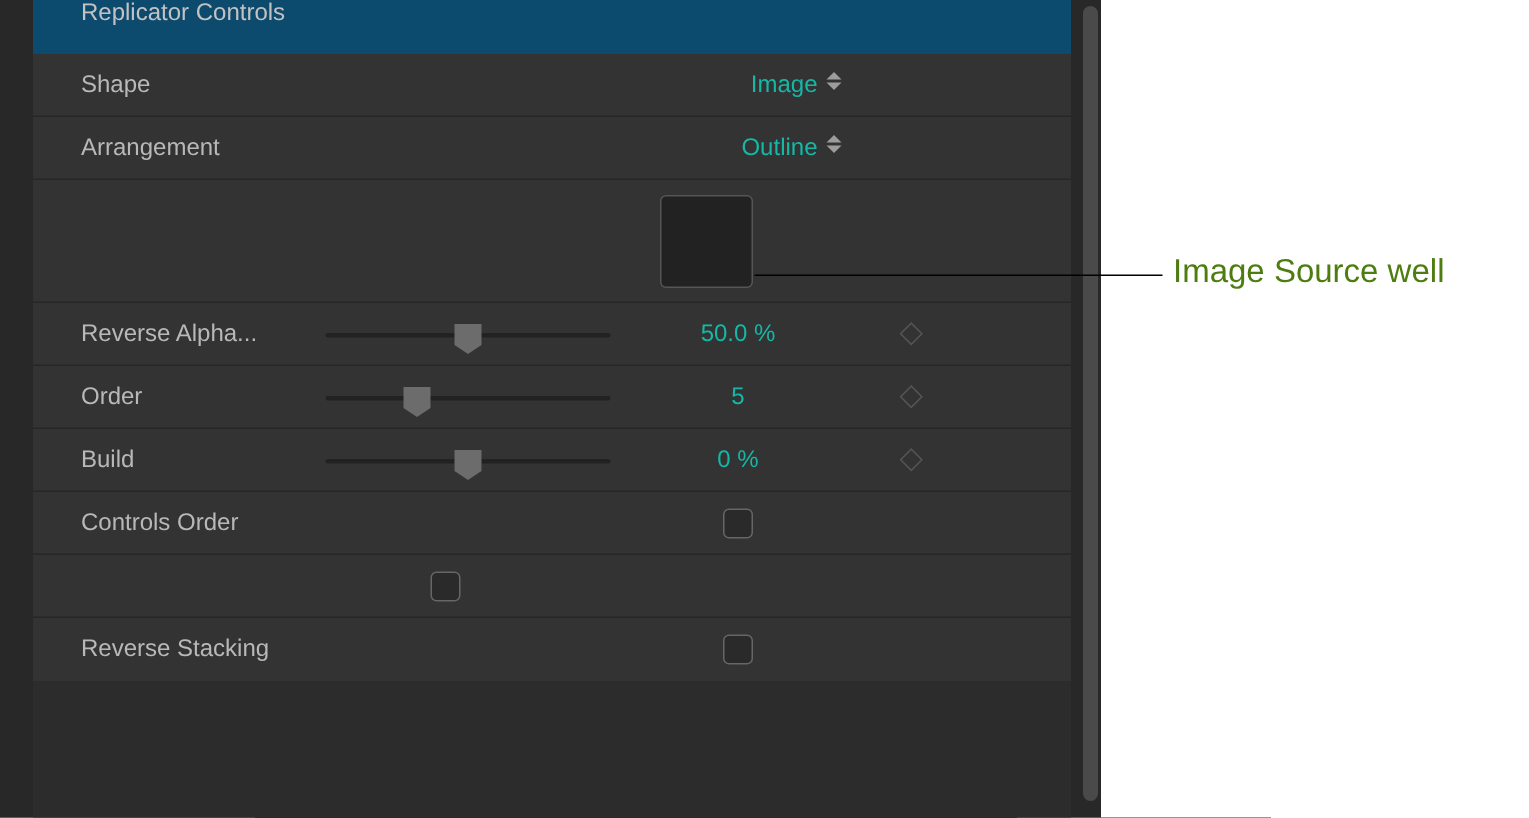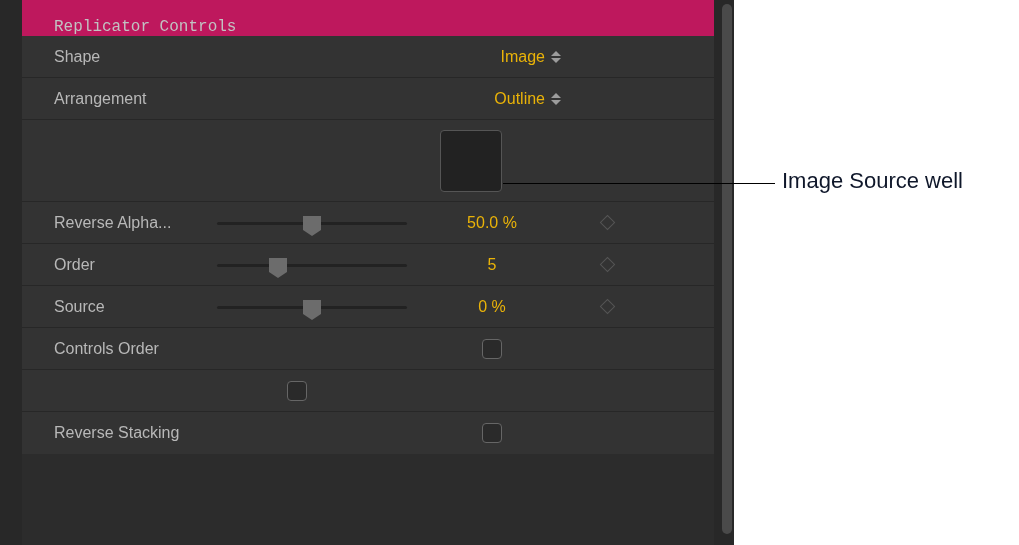--- a/index.html
+++ b/index.html
@@ -28,25 +28,24 @@
       left: 22px;
       top: 0;
       width: 692px;
       height: 545px;
       background: #2c2c2c;
     }
     .header-row {
       height: 36px;
       padding-left: 32px;
       display: flex;
-      align-items: flex-end;
+      align-items: flex-start;
       color: #c2c2c2;
       font-size: 16px;
-      background: #be185d;
-      font-family: Liberation Mono, monospace;
+      background: #0c4a6e;
     }
     .row {
       height: 42px;
       display: flex;
       align-items: center;
       background: #333333;
       border-bottom: 1px solid #272727;
       position: relative;
     }
     .row.tall {
@@ -102,22 +101,21 @@
       width: 0;
       height: 0;
       border-left: 9px solid transparent;
       border-right: 9px solid transparent;
       border-top: 6px solid #6c6c6c;
     }
     .value-area {
       width: 150px;
       display: flex;
       justify-content: center;
-      align-items: center;
-      color: #eab308;
+      color: #14b8a6;
       font-size: 16px;
     }
     .value-area.select {
       justify-content: flex-end;
       padding-right: 6px;
     }
     .updown-icon {
       display: inline-flex;
       flex-direction: column;
       margin-left: 6px;
@@ -180,21 +178,21 @@
       left: 503px;
       width: 272px;
       height: 1px;
       background: #000;
     }
     .callout-label {
       position: absolute;
       top: 168px;
       left: 782px;
       font-size: 22px;
-      color: #0f172a;
+      color: #4d7c0f;
       font-family: -apple-system, "Helvetica Neue", Arial, sans-serif;
     }
   </style>
 </head>
 <body>
 
 <div class="panel">
   <div class="inner">
 
     <div class="header-row">
@@ -257,21 +255,21 @@
       </div>
       <div class="value-area">
         <span>5</span>
       </div>
       <div class="keyframe-area">
         <div class="keyframe-diamond"></div>
       </div>
     </div>
 
     <div class="row">
-      <div class="row-label">Source</div>
+      <div class="row-label">Build</div>
       <div class="slider-area">
         <div class="slider">
           <div class="slider-track"></div>
           <div class="slider-thumb" style="left:calc(50% - 9px)"></div>
         </div>
       </div>
       <div class="value-area">
         <span>0 %</span>
       </div>
       <div class="keyframe-area">

